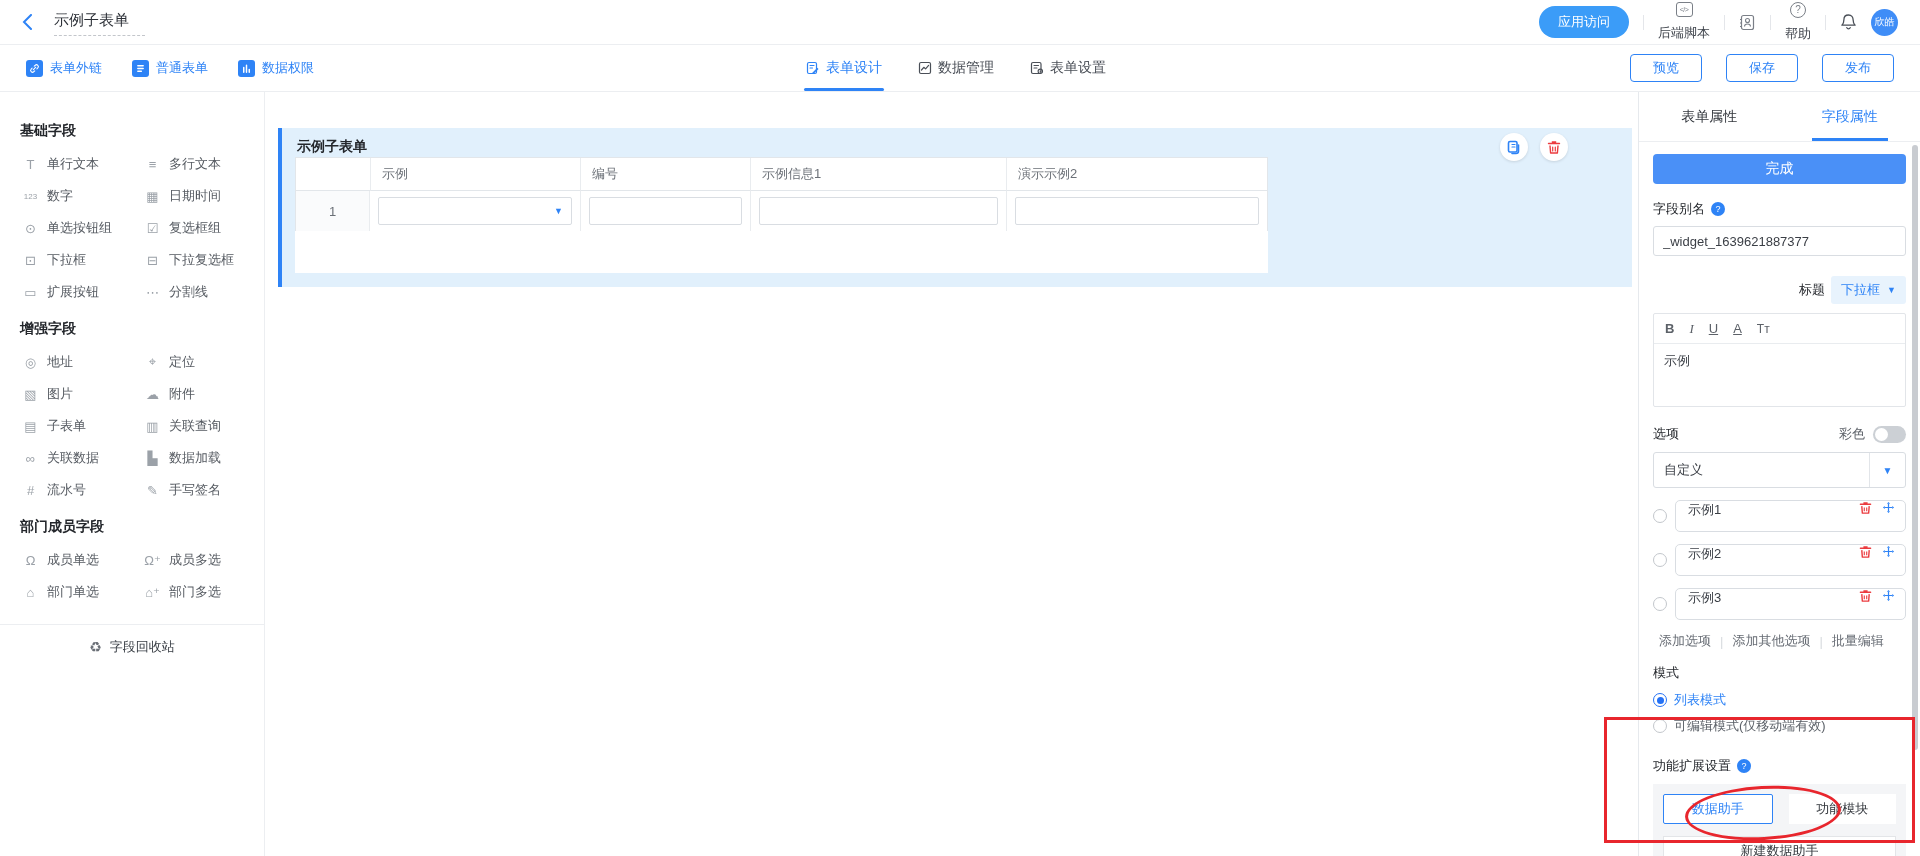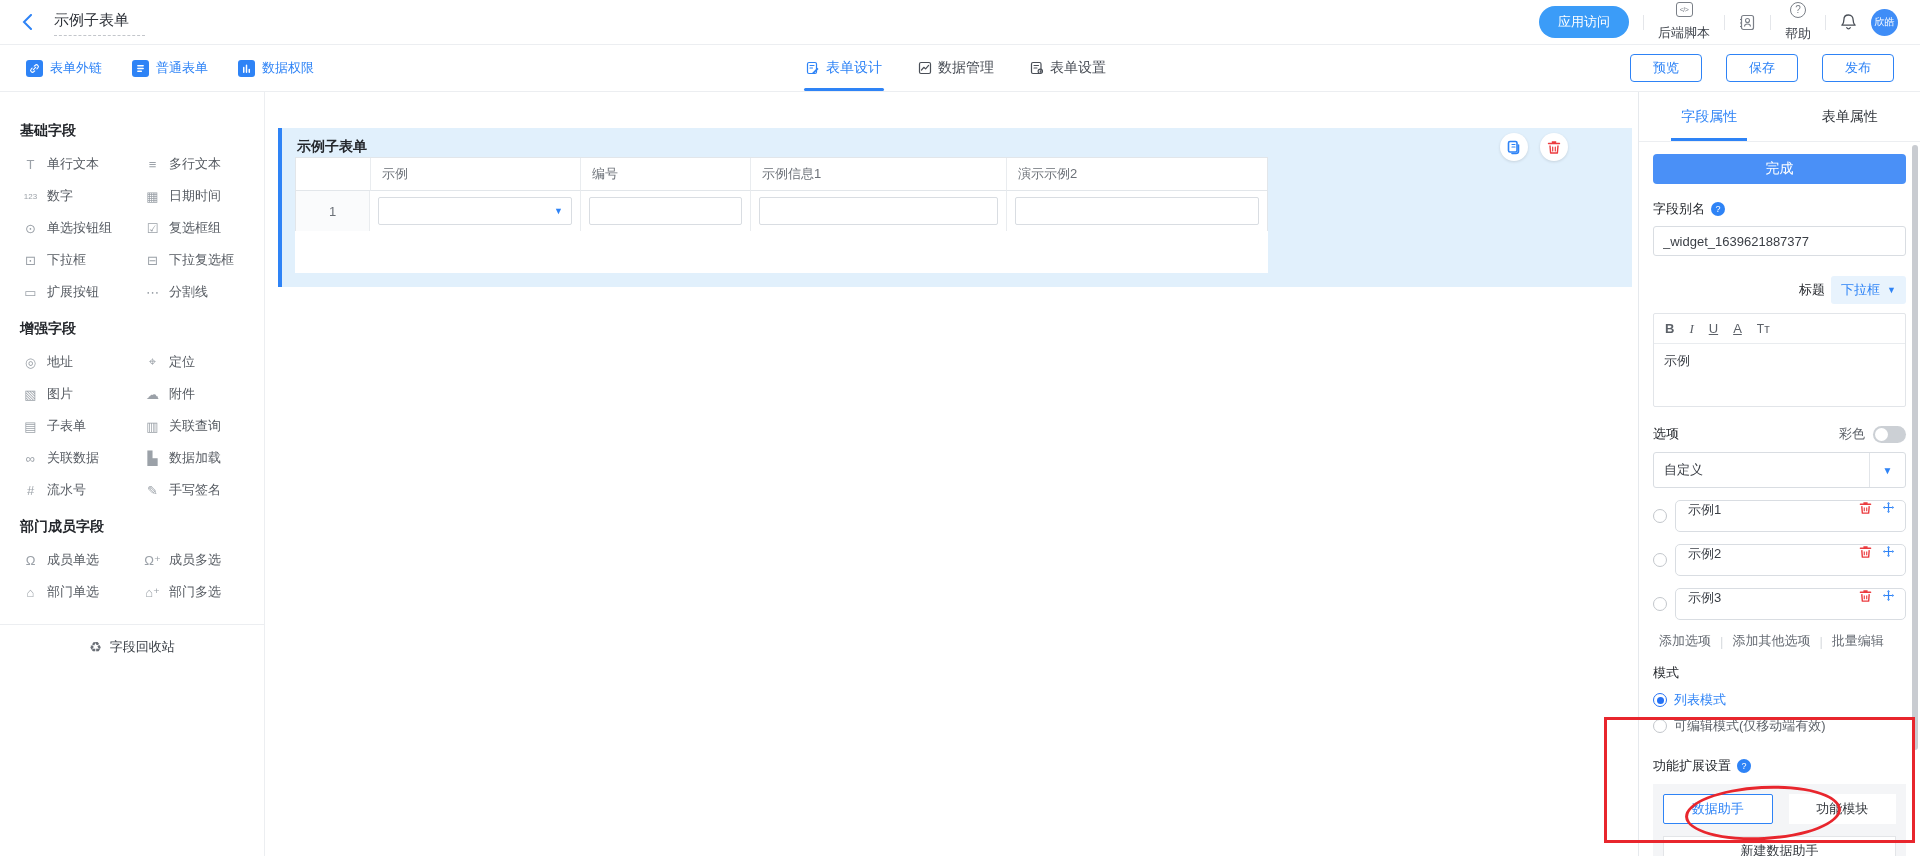--- a/index.html
+++ b/index.html
@@ -389,22 +389,22 @@
               <div class="cellbox"></div>
             </div>
         </div>
       </div>
       <div class="wfoot"></div>
     </div>
   </div>
 
   <div class="rp">
     <div class="rtabs">
+      <div class="rtab">表单属性</div>
       <div class="rtab on">字段属性</div>
-      <div class="rtab">表单属性</div>
     </div>
     <div class="rbody">
       <button class="done">完成</button>
 
       <div class="lbl">
         <span>字段别名</span>
         <span class="q2">?</span>
       </div>
       <input class="inp" value="_widget_1639621887377" style="">
 

